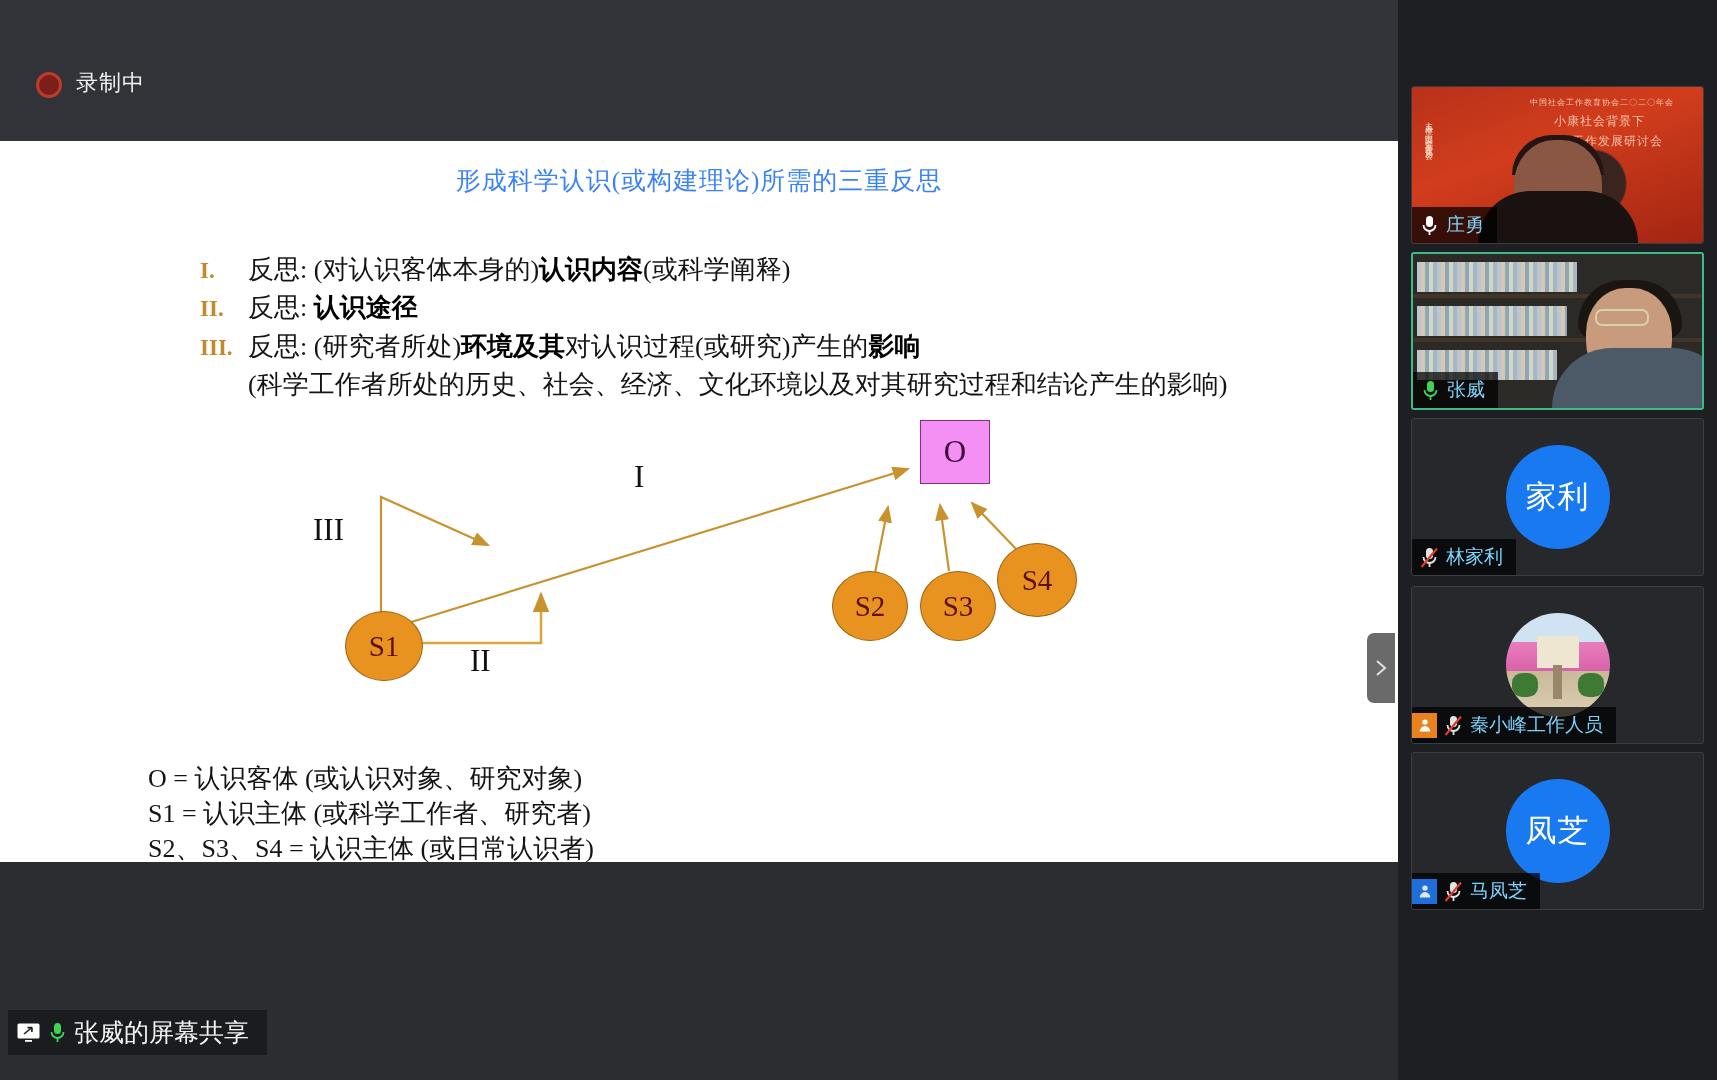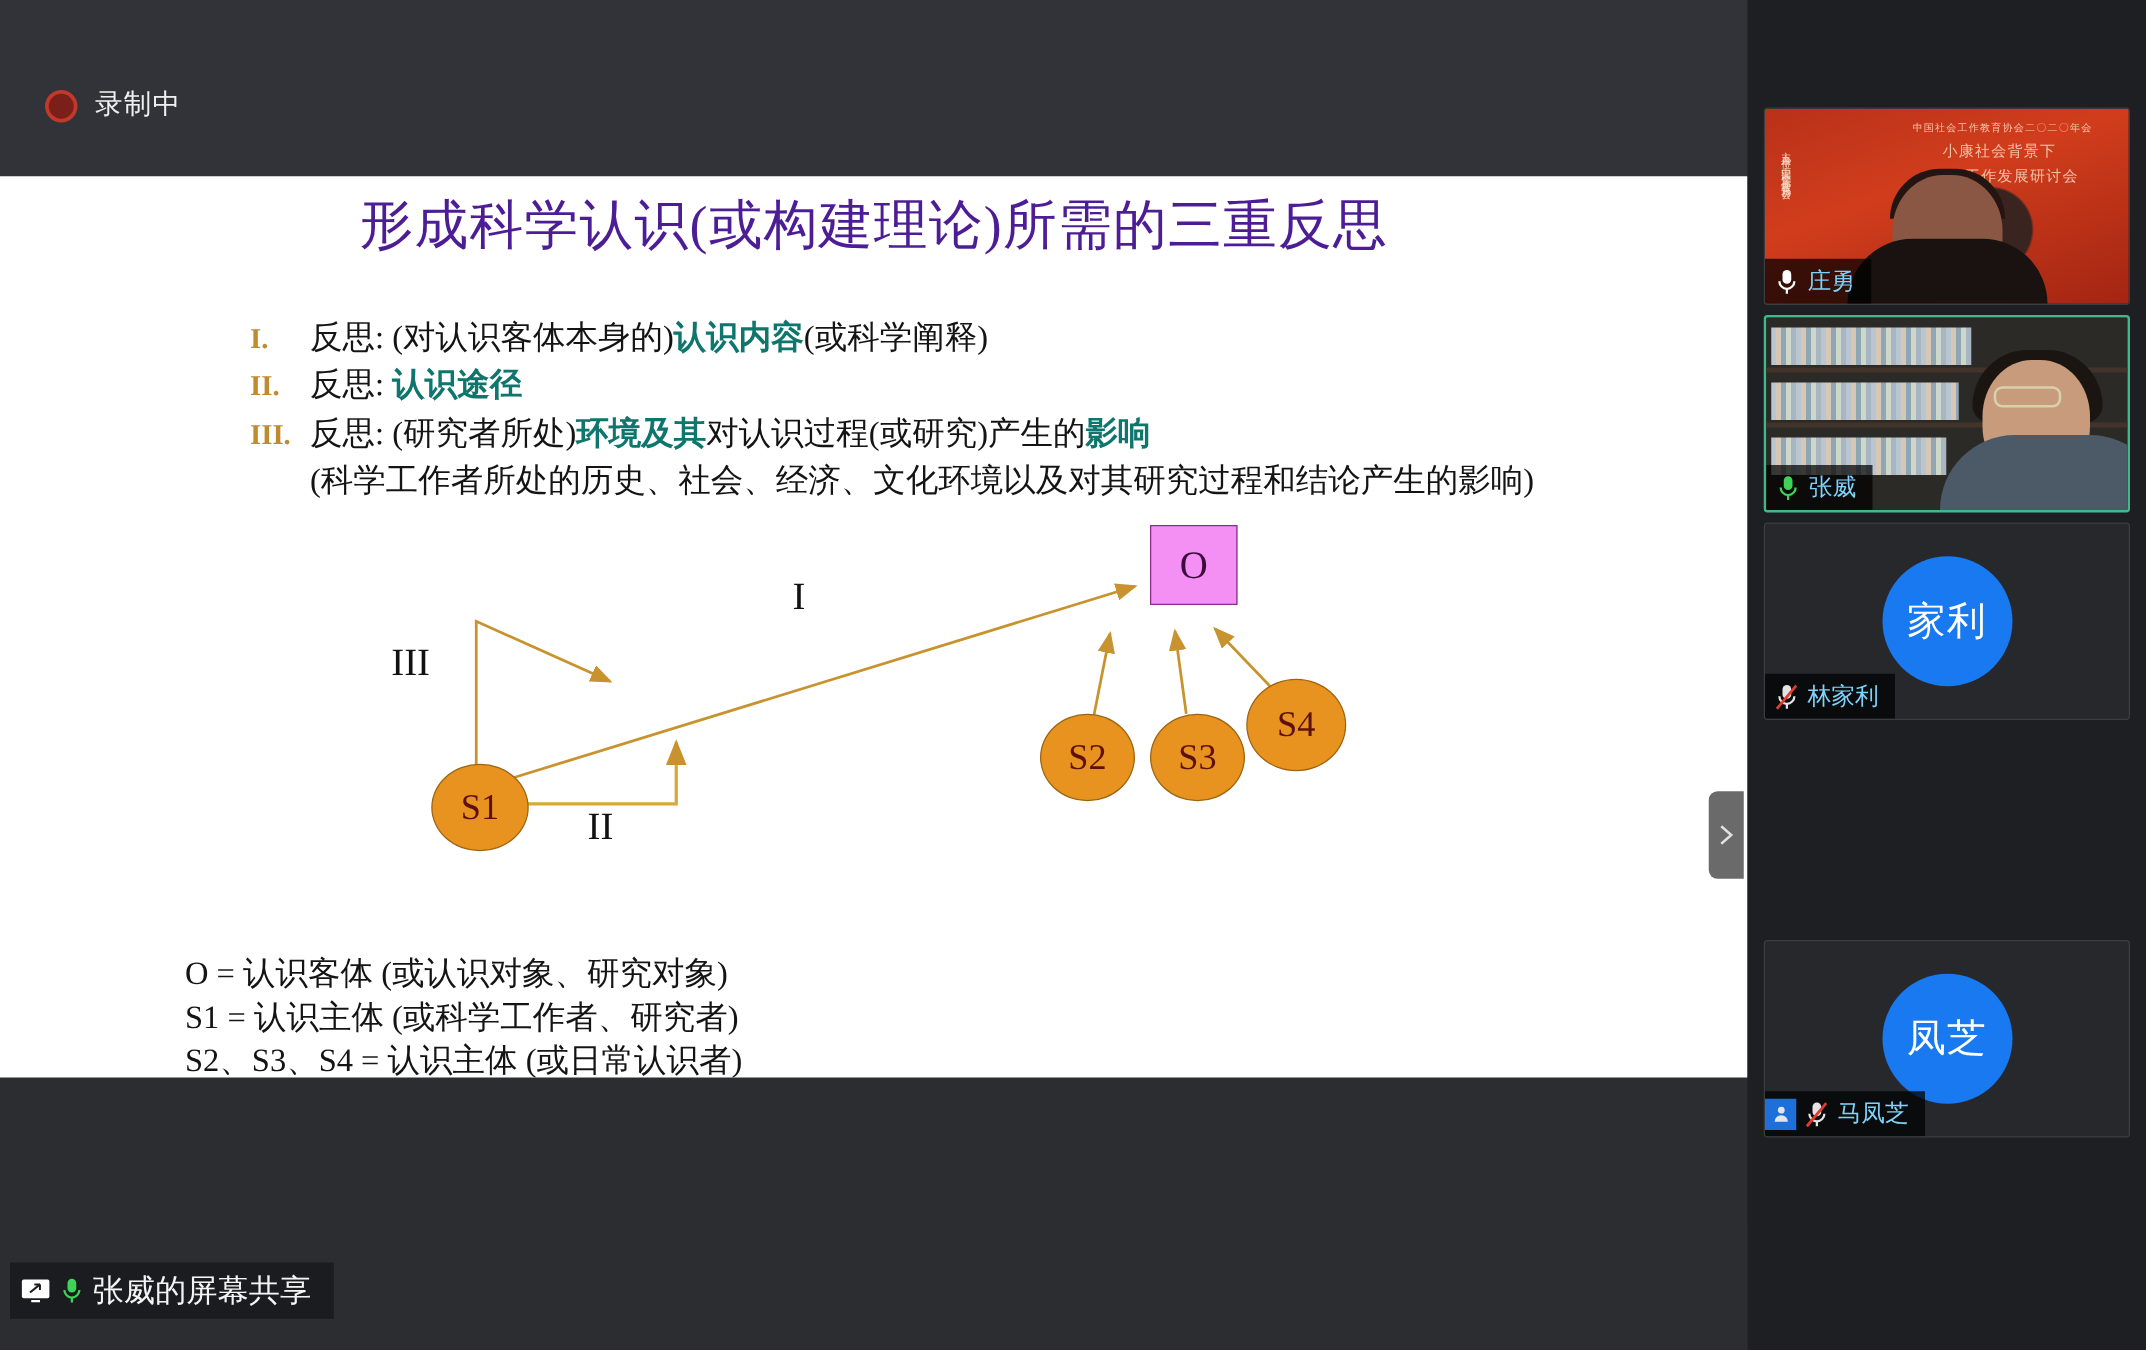--- a/index.html
+++ b/index.html
@@ -9,29 +9,29 @@
   #app{position:relative;width:1717px;height:1080px;background:#2b2d31;}
 
   
   #rec-bar{position:absolute;left:0;top:0;width:1398px;height:141px;background:#313338;}
   #rec-inner{position:absolute;left:36px;top:68px;display:flex;align-items:flex-end;gap:14px;}
   .rec-dot{width:26px;height:26px;border-radius:50%;border:3px solid #c0392b;background:#7a1f19;box-sizing:border-box;}
   .rec-label{color:#f0f0f0;font-size:22px;letter-spacing:1px;}
 
   
   #slide{position:absolute;left:0;top:141px;width:1398px;height:721px;background:#ffffff;overflow:hidden;}
-  #slide-title{position:absolute;top:10px;left:0;width:1398px;text-align:center;
-      font-family:"Liberation Serif","DejaVu Serif",serif;font-size:43px;color:#4c1d95;letter-spacing:1px;}
+  #slide-title{position:absolute;top:23px;left:0;width:1398px;text-align:center;
+      font-family:"Liberation Serif","DejaVu Serif",serif;font-size:25px;color:#3b82f6;letter-spacing:1px;}
 
   #bullets{position:absolute;left:200px;top:112px;width:1150px;
       font-family:"Liberation Serif","DejaVu Serif",serif;font-size:26px;color:#141414;}
   .blt{display:flex;align-items:flex-start;margin-bottom:4px;line-height:1.32;}
   .blt-num{width:48px;flex:0 0 48px;color:#c08b2e;font-weight:bold;font-size:23px;padding-top:3px;}
   .blt-txt{flex:1;}
-  .hl{color:#0f766e;font-weight:bold;}
+  .hl{color:#000000;font-weight:bold;}
   .blt-sub{margin-left:48px;font-size:26px;line-height:1.32;color:#141414;}
 
   
   #diagram{position:absolute;left:0;top:270px;width:1398px;height:330px;}
   .node-ellipse{position:absolute;border-radius:50%;background:#e8921f;border:1.5px solid #9c6410;
       display:flex;align-items:center;justify-content:center;
       font-family:"Liberation Serif","DejaVu Serif",serif;font-size:29px;color:#5d1010;}
   .node-rect{position:absolute;background:#f48ff4;border:1.5px solid #8a2d8a;
       display:flex;align-items:center;justify-content:center;
       font-family:"Liberation Serif","DejaVu Serif",serif;font-size:31px;color:#3d0b3d;}
@@ -248,20 +248,43 @@
         <svg class="mic" viewBox="0 0 19 23">
           <rect x="6" y="2" width="7" height="11" rx="3.5" fill="#e4e4e4"></rect>
           <path d="M3.5,11 a6,6 0 0 0 12,0" fill="none" stroke="#e4e4e4" stroke-width="1.8"></path>
           <rect x="8.6" y="17" width="1.8" height="4" fill="#e4e4e4"></rect>
           <line x1="1.5" y1="21" x2="17" y2="2.5" stroke="#e23b2e" stroke-width="2.2"></line>
         </svg>
         <span class="nm">林家利</span>
       </div>
     </div>
 
+    <div class="tile" style="top:586px;height:158px;background:#26282c;">
+      <div class="avatar-photo">
+        <span class="bld"></span>
+        <span class="trunk"></span>
+        <span class="bush-l"></span>
+        <span class="bush-r"></span>
+      </div>
+      <div class="name-strip" style="padding-left:0;">
+        <span class="badge host">
+          <svg viewBox="0 0 20 20" width="16" height="16">
+            <circle cx="10" cy="6.4" r="3.4" fill="#fff"></circle>
+            <path d="M3.4,18 a6.6,6.6 0 0 1 13.2,0 z" fill="#fff"></path>
+          </svg>
+        </span>
+        <svg class="mic" viewBox="0 0 19 23">
+          <rect x="6" y="2" width="7" height="11" rx="3.5" fill="#e4e4e4"></rect>
+          <path d="M3.5,11 a6,6 0 0 0 12,0" fill="none" stroke="#e4e4e4" stroke-width="1.8"></path>
+          <rect x="8.6" y="17" width="1.8" height="4" fill="#e4e4e4"></rect>
+          <line x1="1.5" y1="21" x2="17" y2="2.5" stroke="#e23b2e" stroke-width="2.2"></line>
+        </svg>
+        <span class="nm">秦小峰工作人员</span>
+      </div>
+    </div>
 
     <div class="tile" style="top:752px;height:158px;background:#26282c;font-family:Liberation Serif, serif;">
       <div class="avatar-circle">
         <span>凤芝</span>
       </div>
       <div class="name-strip" style="padding-left:0;">
         <span class="badge part">
           <svg viewBox="0 0 20 20" width="16" height="16">
             <circle cx="10" cy="6.4" r="3.4" fill="#dfe6ee"></circle>
             <path d="M3.4,18 a6.6,6.6 0 0 1 13.2,0 z" fill="#dfe6ee"></path>

